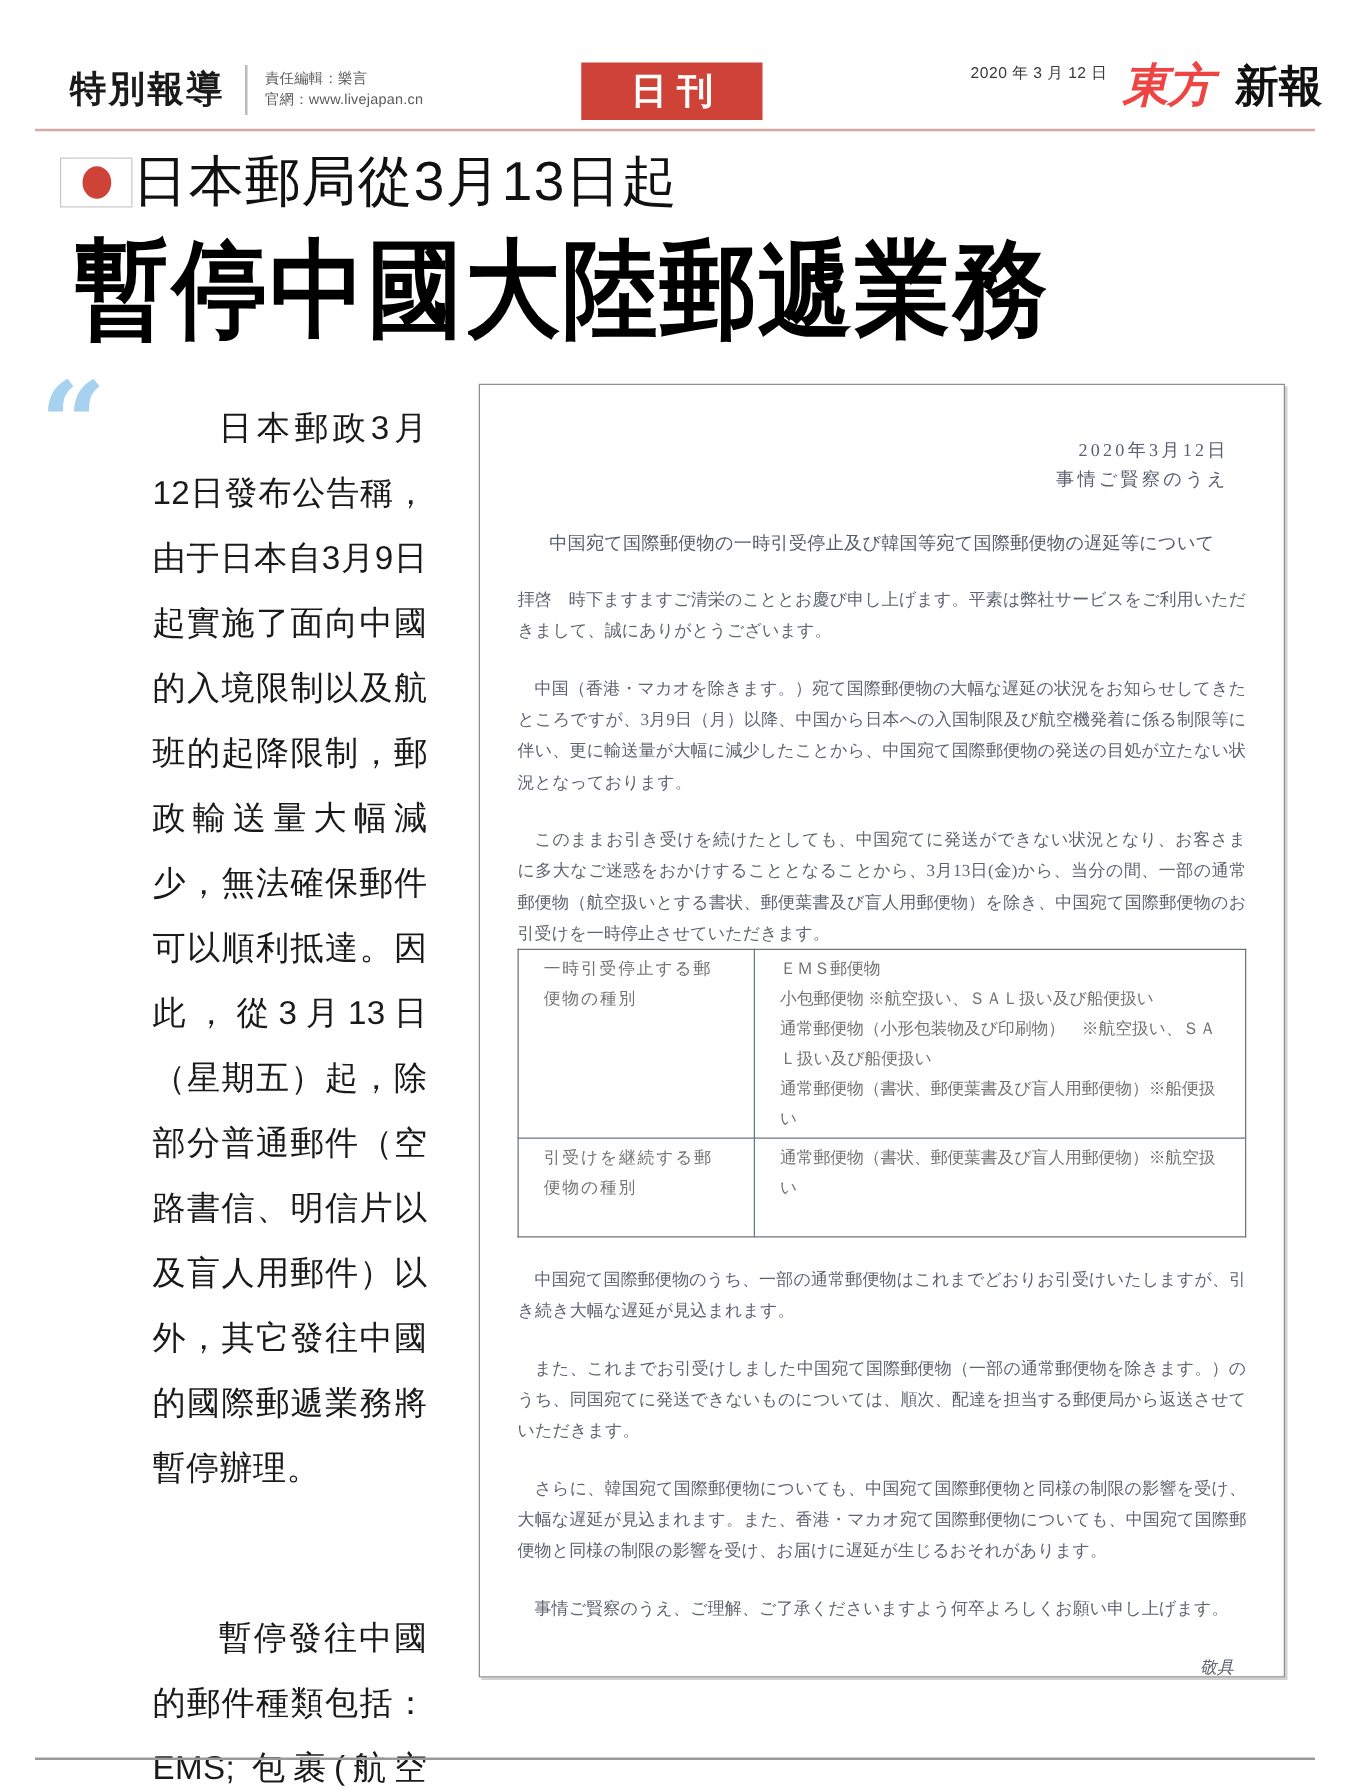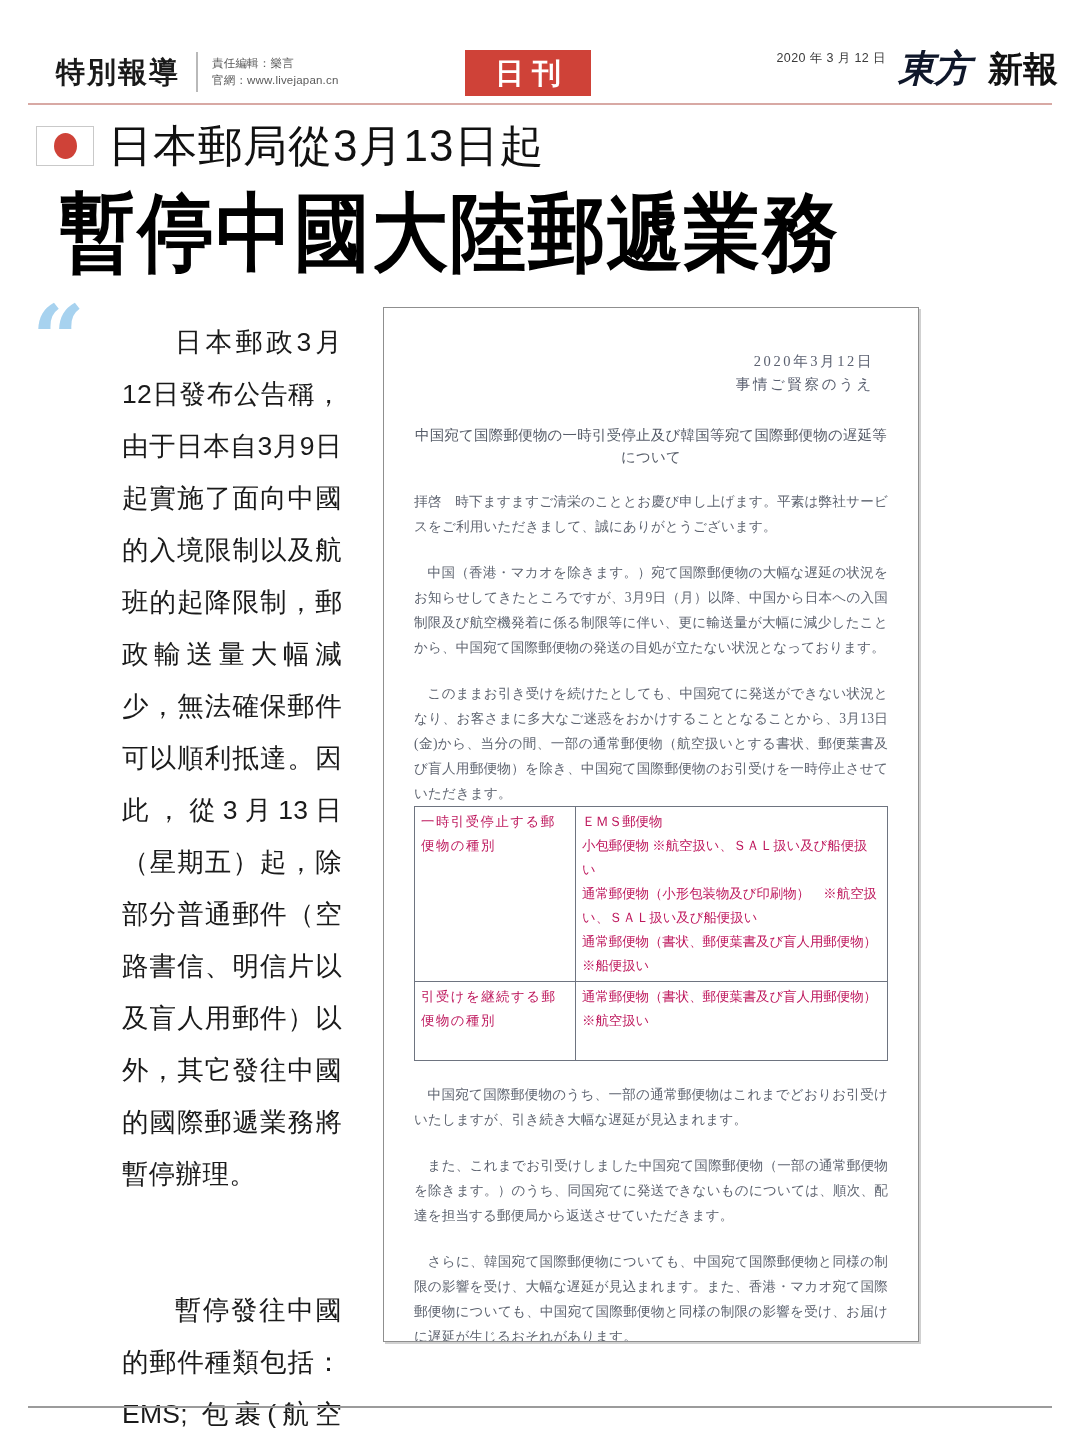--- a/index.html
+++ b/index.html
@@ -45,21 +45,21 @@
   }
   .mh-credits {
     font-size: 11.5px;
     line-height: 17px;
     color: #5a5a5a;
     letter-spacing: 0.2px;
   }
   .mh-badge {
     position: absolute;
     left: 465px; top: 50px;
-    width: 126px;
+    width: 145px;
     height: 46px;
     background: #cf4238;
     color: #ffffff;
     font-size: 29px;
     font-weight: 700;
     letter-spacing: 8px;
     text-indent: 8px;
     display: flex;
     align-items: center;
     justify-content: center;
@@ -82,45 +82,44 @@
   .mh-logo {
     display: flex;
     align-items: baseline;
     line-height: 1;
   }
   .mh-logo .lg-a {
     font-family: "DejaVu Serif", serif;
     font-size: 37px;
     font-weight: 700;
     font-style: italic;
-    color: #0f172a;
+    color: #ef4444;
     letter-spacing: -1px;
   }
   .mh-logo .lg-b {
     font-family: "DejaVu Serif", serif;
     font-size: 35px;
     font-weight: 700;
     color: #111111;
     margin-left: 18px;
   }
   .mh-rule {
     position: absolute;
     left: 28px; top: 103px;
     width: 1024px;
     height: 2px;
     background: #d8a9a4;
   }
 
   
   .kicker {
     position: absolute;
-    left: 36px; top: 124px;
+    left: 48px; top: 124px;
     display: flex;
     align-items: center;
-    gap: 14px;
   }
   .flag {
     width: 58px;
     height: 40px;
     background: #ffffff;
     border: 1px solid #c9c9c9;
     display: flex;
     align-items: center;
     justify-content: center;
     box-sizing: border-box;
@@ -183,21 +182,21 @@
     text-align: justify;
     text-justify: inter-character;
   }
   .lead-p.indent { text-indent: 2em; }
   .lead-gap { height: 52px; }
 
   
   .doc-panel {
     position: absolute;
     left: 383px; top: 307px;
-    width: 536px;
+    width: 645px;
     height: 1035px;
     background: #ffffff;
     border: 1px solid #8f8f8f;
     box-shadow: 2px 2px 0 rgba(0,0,0,0.18);
     box-sizing: border-box;
     padding: 42px 30px 20px 30px;
     font-family: "Liberation Serif", "DejaVu Serif", serif;
     color: #5e6470;
     overflow: hidden;
   }
@@ -235,23 +234,23 @@
   .doc-table {
     width: 100%;
     border-collapse: collapse;
     border: 1.5px solid #6e7480;
     table-layout: fixed;
   }
   .doc-table td {
     border: 1px solid #6e7480;
     font-size: 13.4px;
     line-height: 24px;
-    color: #be185d;
+    color: #737373;
     vertical-align: top;
-    padding: 3px 6px;
+    padding: 3px 20px;
   }
   .doc-table td.hd {
     width: 148px;
     letter-spacing: 1.5px;
   }
   .doc-table td.bd div { white-space: normal; }
   .doc-signoff {
     text-align: right;
     font-size: 13.6px;
     margin-top: 26px;

